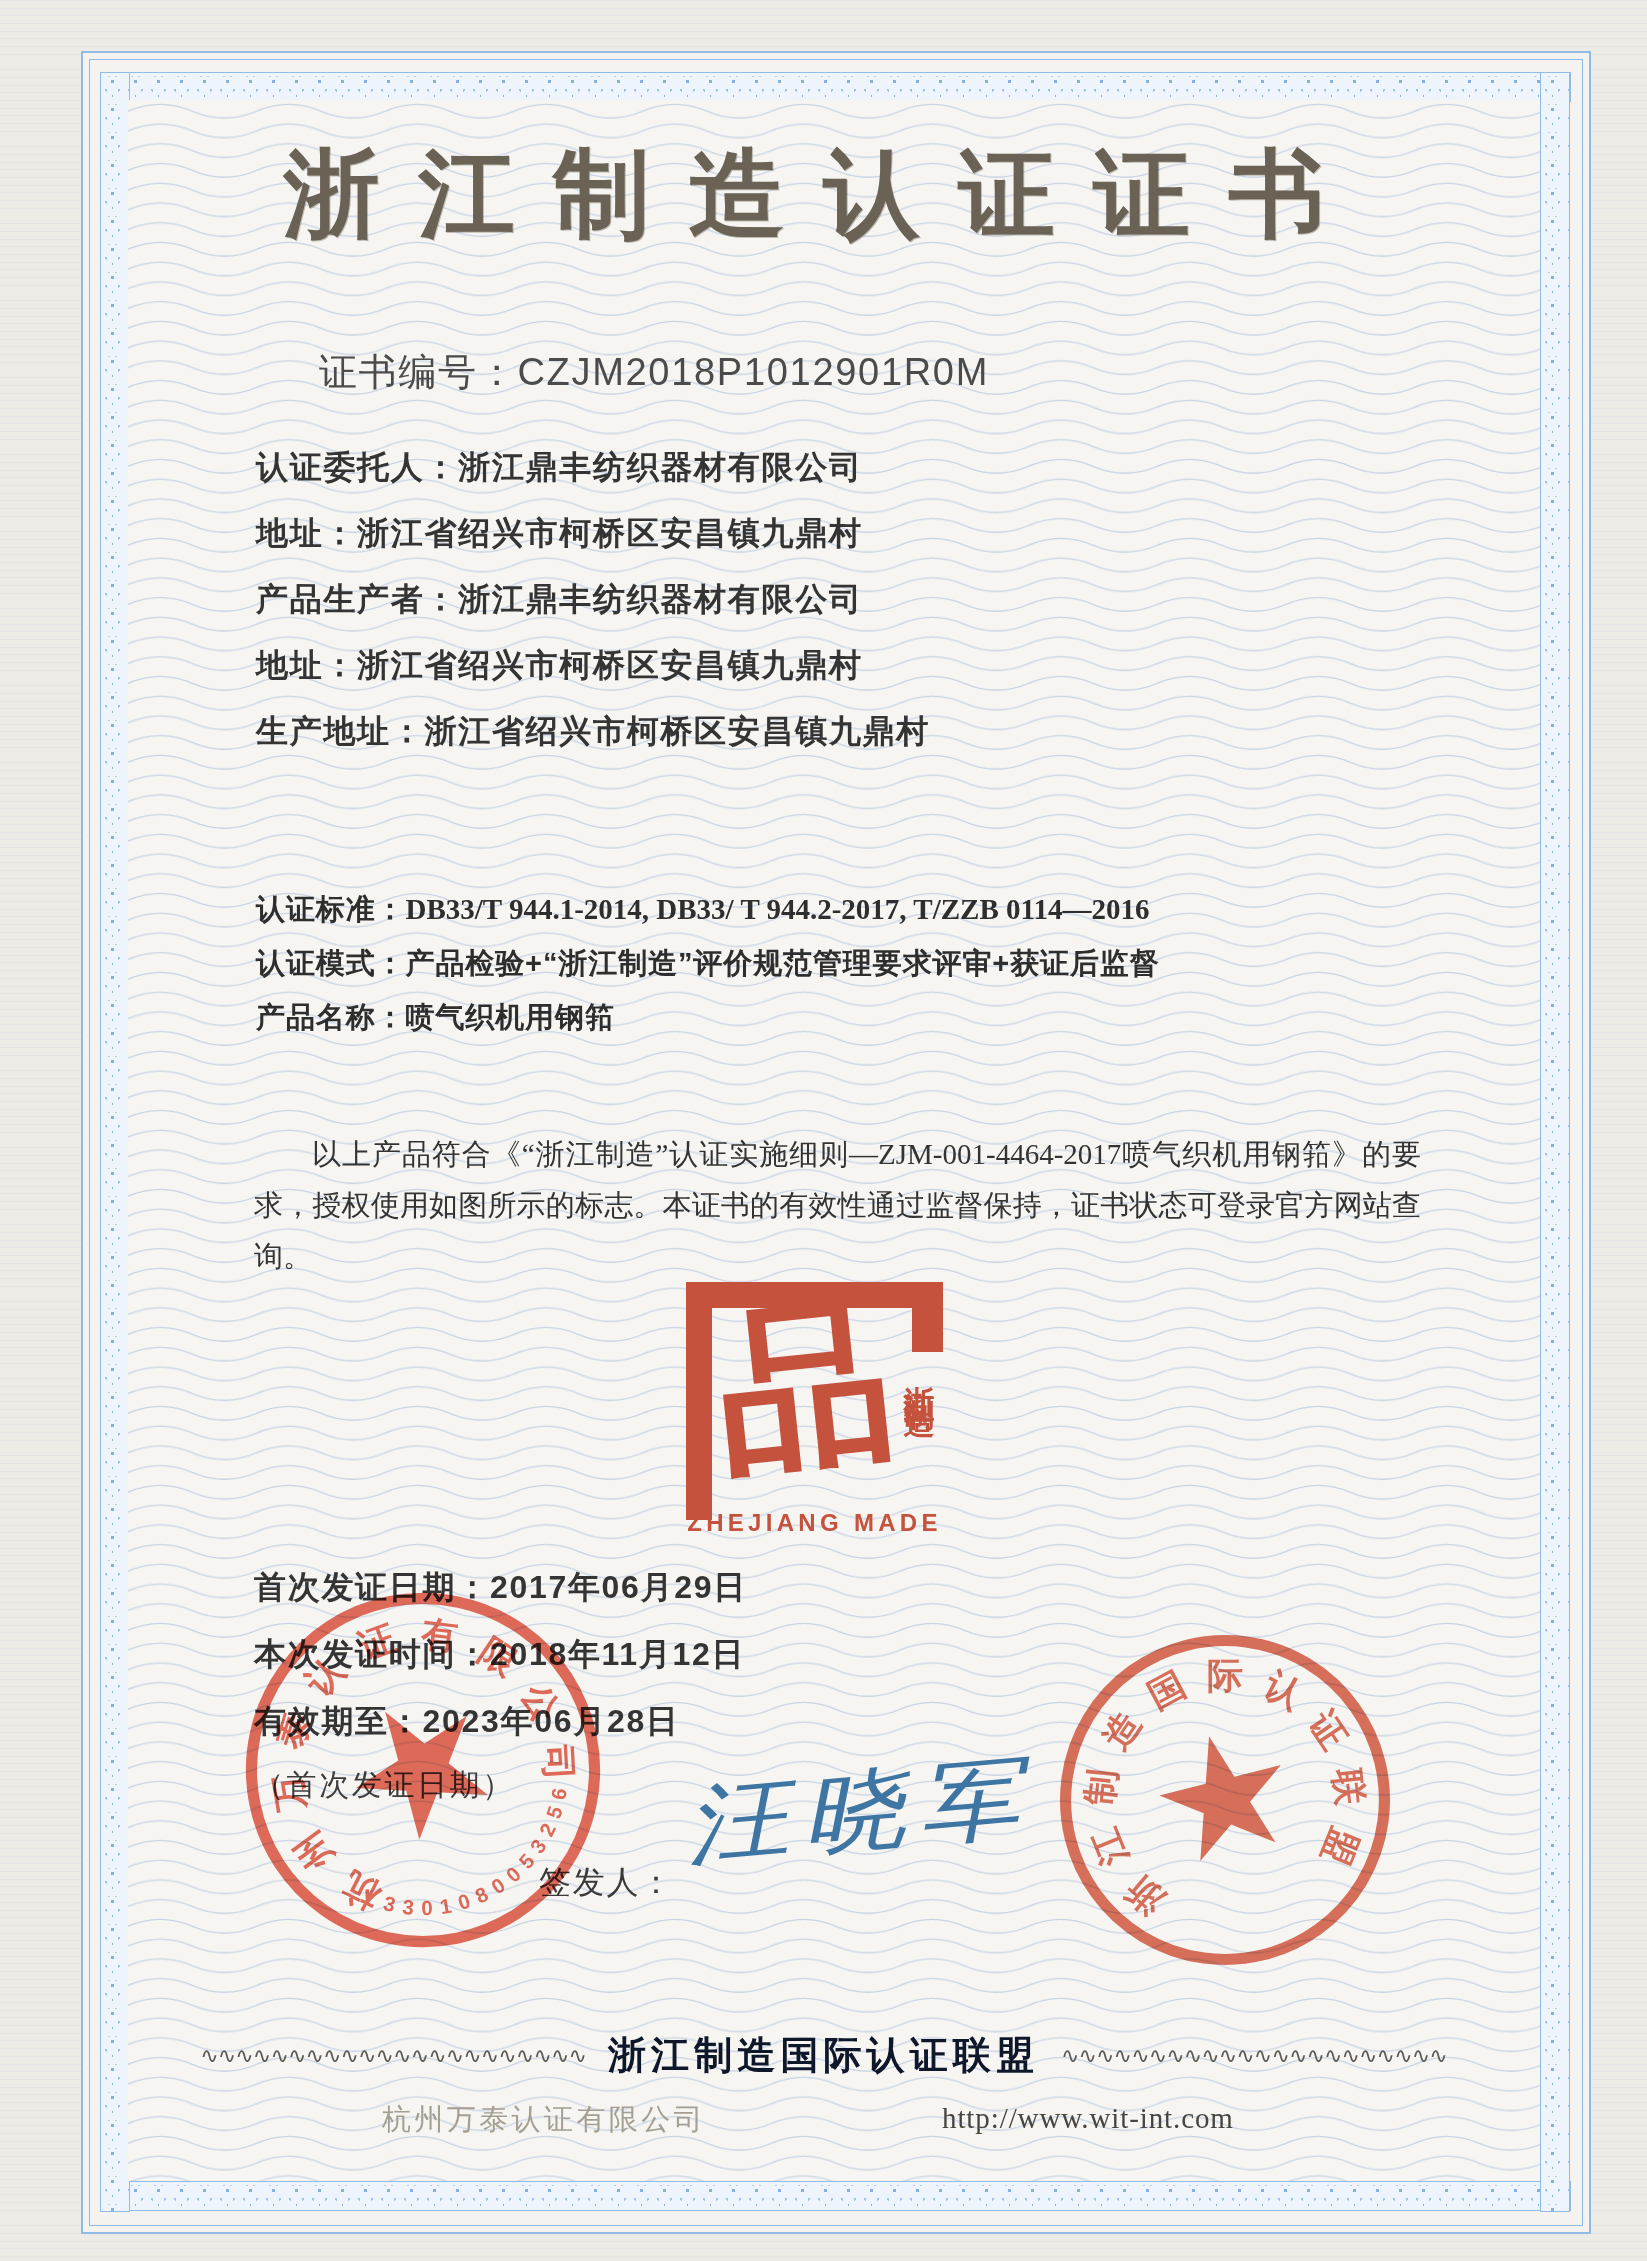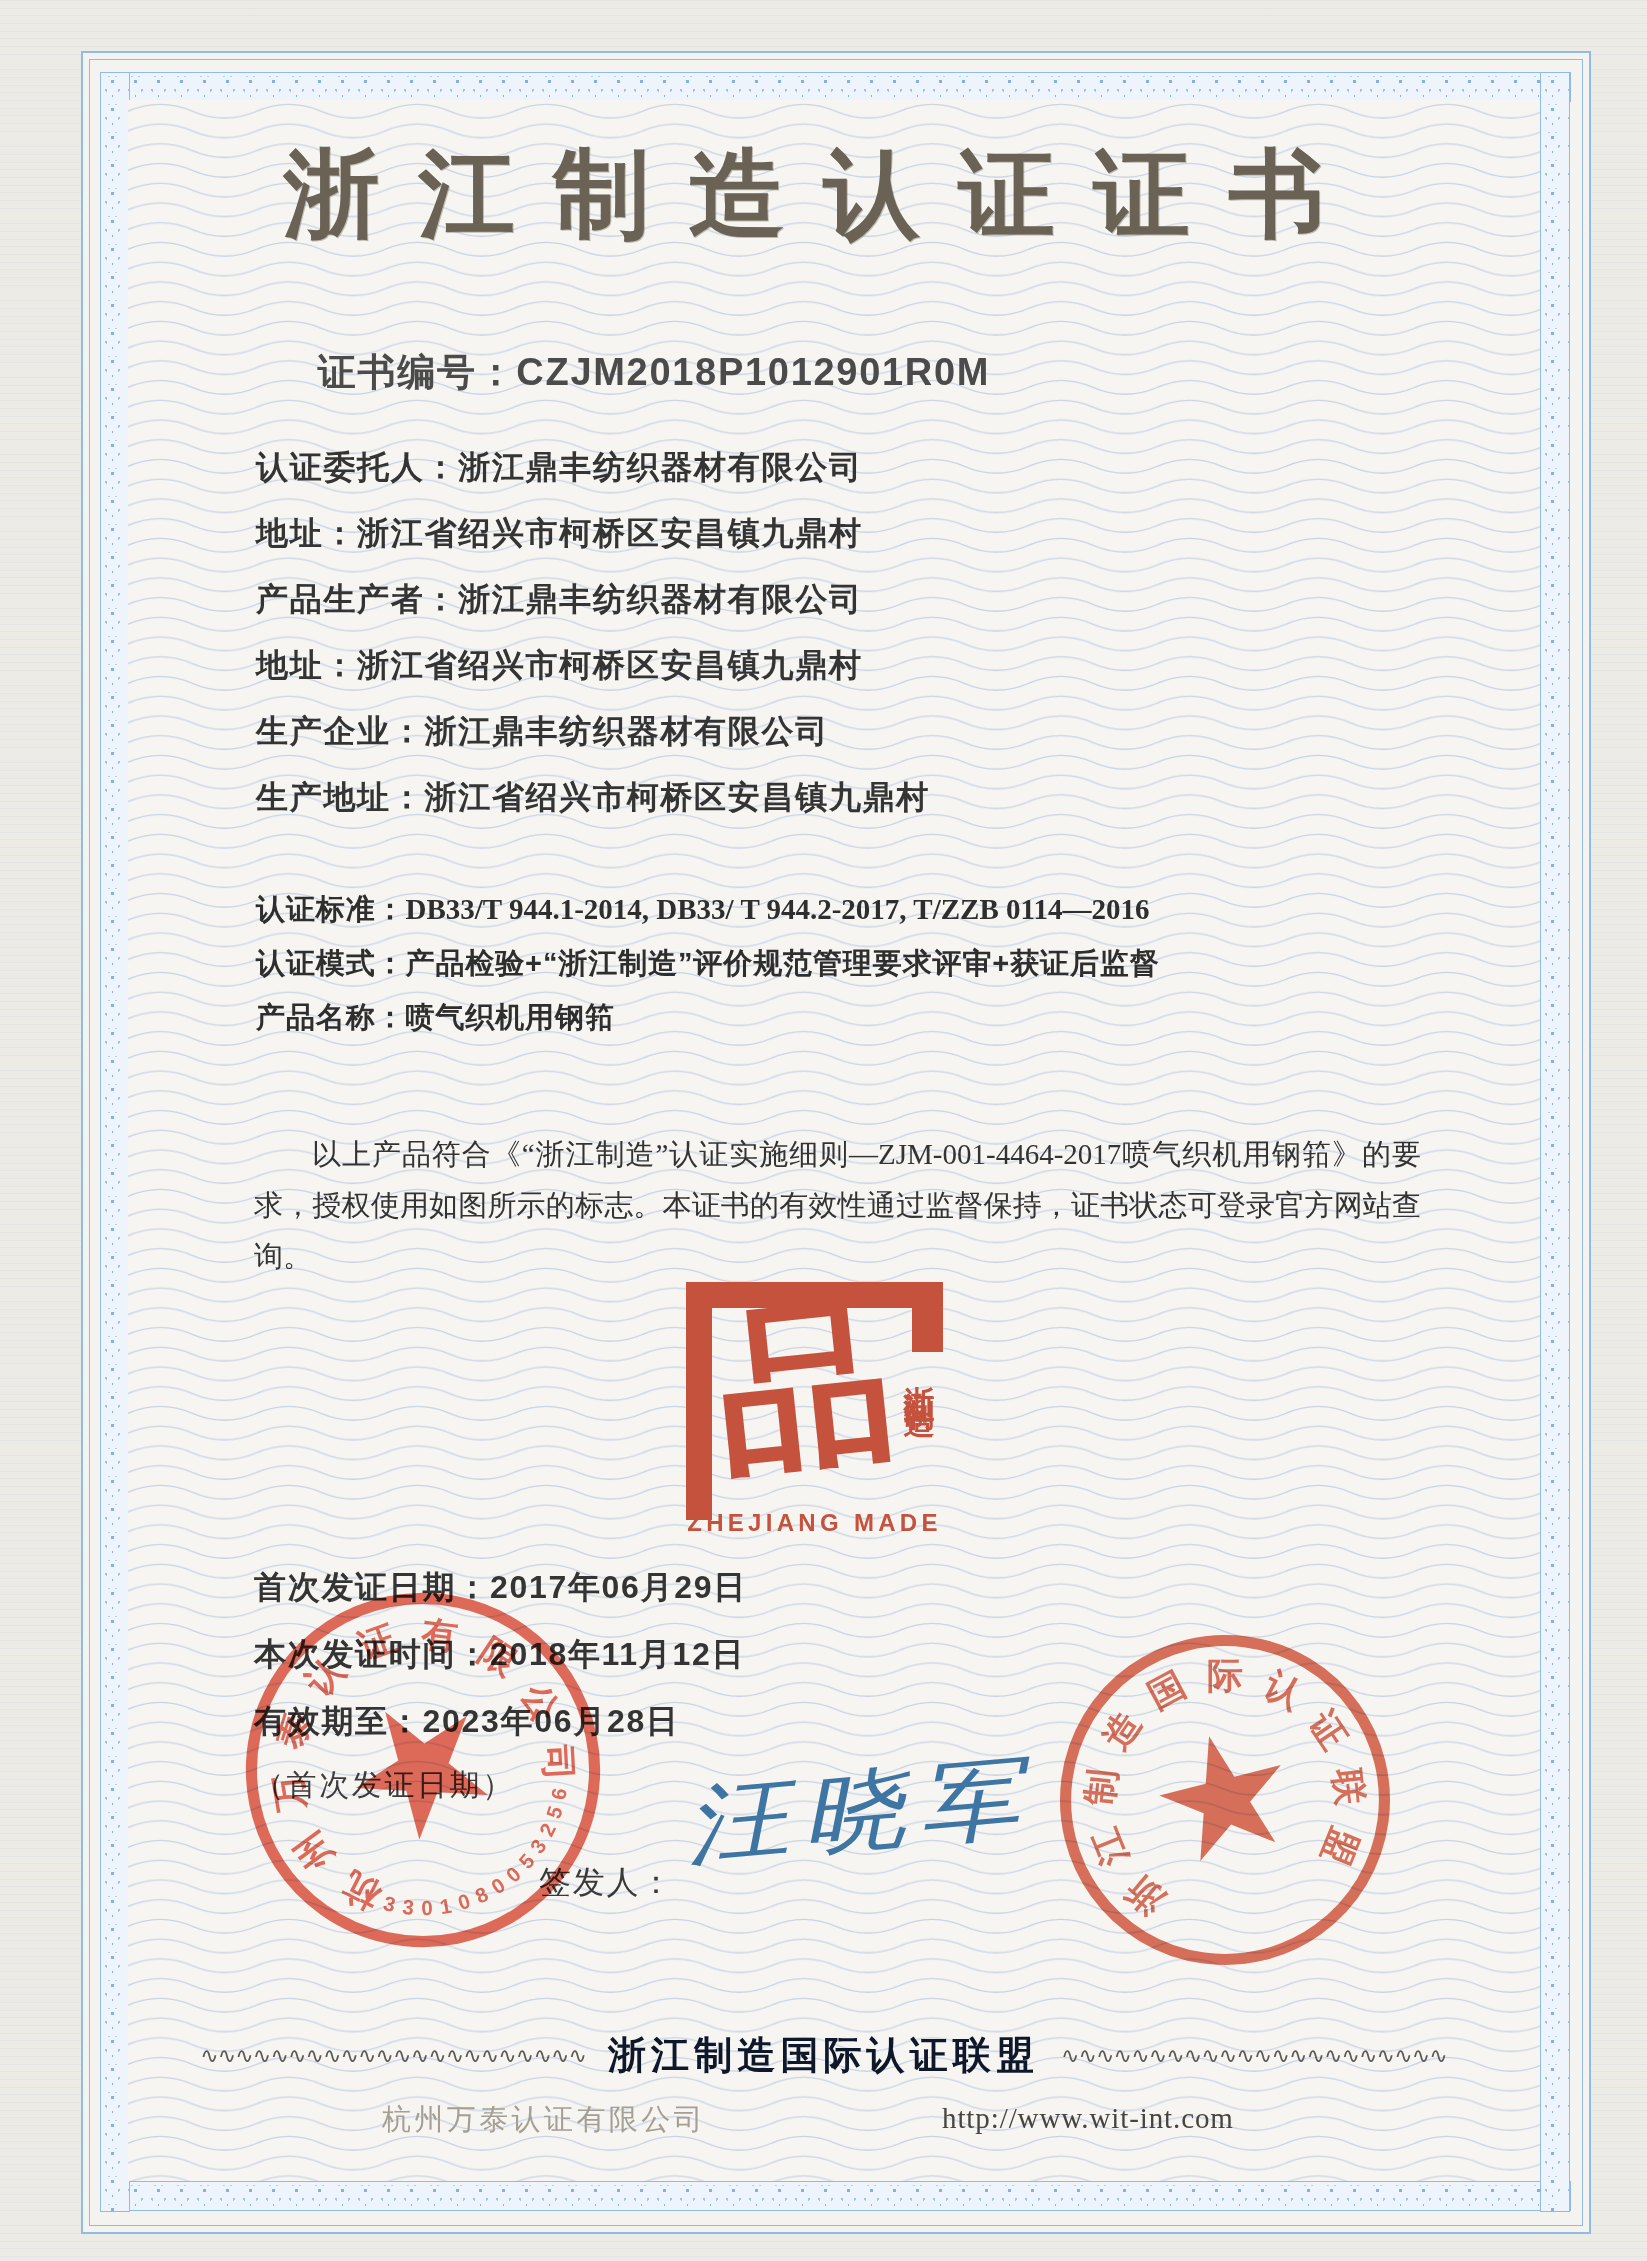--- a/index.html
+++ b/index.html
@@ -45,21 +45,21 @@
   
   .abs{position:absolute;}
   .title{
     left:0;top:131px;width:1647px;text-align:center;
     font-family:"DejaVu Serif", serif;font-weight:bold;
     font-size:96px;letter-spacing:39px;color:#6a6254;
     text-shadow:0.9px 0.9px 0 rgba(90,80,60,.35);
   }
   .certno{
     left:0;top:347px;width:1308px;text-align:center;
-    font-size:38px;font-weight:bold;color:#4b4b4b;letter-spacing:1.7px;
+    font-size:38px;font-weight:normal;color:#4b4b4b;letter-spacing:1.7px;
   }
   .fields{left:256px;top:446px;}
   .field-line{height:66px;font-size:32px;font-weight:bold;color:#343434;letter-spacing:1.7px;white-space:nowrap;}
   .specs{left:256px;top:890px;}
   .spec-line{height:54px;font-size:29px;color:#2e2e2e;white-space:nowrap;}
   .spec-line .lbl{font-weight:bold;letter-spacing:0.9px;margin-top:39px;}
   .spec-line .val{font-family:"Liberation Serif", serif;font-weight:700;margin-top:20px;}
   .para{
     left:254px;top:1129px;width:1167px;
     font-family:"Liberation Serif", serif;
@@ -133,21 +133,20 @@
 
 <div class="abs certno">
   <span>证书编号：</span><span>CZJM2018P1012901R0M</span>
 </div>
 
 <div class="abs fields">
   <div class="field-line"><span>认证委托人：</span><span>浙江鼎丰纺织器材有限公司</span></div>
   <div class="field-line"><span>地址：</span><span>浙江省绍兴市柯桥区安昌镇九鼎村</span></div>
   <div class="field-line"><span>产品生产者：</span><span>浙江鼎丰纺织器材有限公司</span></div>
   <div class="field-line"><span>地址：</span><span>浙江省绍兴市柯桥区安昌镇九鼎村</span></div>
-  <div class="field-line"><span>生产企业：</span><span>浙江鼎丰纺织器材有限公司</span></div>
   <div class="field-line"><span>生产地址：</span><span>浙江省绍兴市柯桥区安昌镇九鼎村</span></div>
 </div>
 
 <div class="abs specs">
   <div class="spec-line"><span class="lbl">认证标准：</span><span class="val">DB33/T 944.1-2014, DB33/ T 944.2-2017, T/ZZB 0114—2016</span></div>
   <div class="spec-line"><span class="lbl">认证模式：</span><span class="lbl">产品检验+“浙江制造”评价规范管理要求评审+获证后监督</span></div>
   <div class="spec-line"><span class="lbl">产品名称：</span><span class="lbl">喷气织机用钢筘</span></div>
 </div>
 
 <div class="abs para">以上产品符合《“浙江制造”认证实施细则—ZJM-001-4464-2017喷气织机用钢筘》的要求，授权使用如图所示的标志。本证书的有效性通过监督保持，证书状态可登录官方网站查询。</div>

